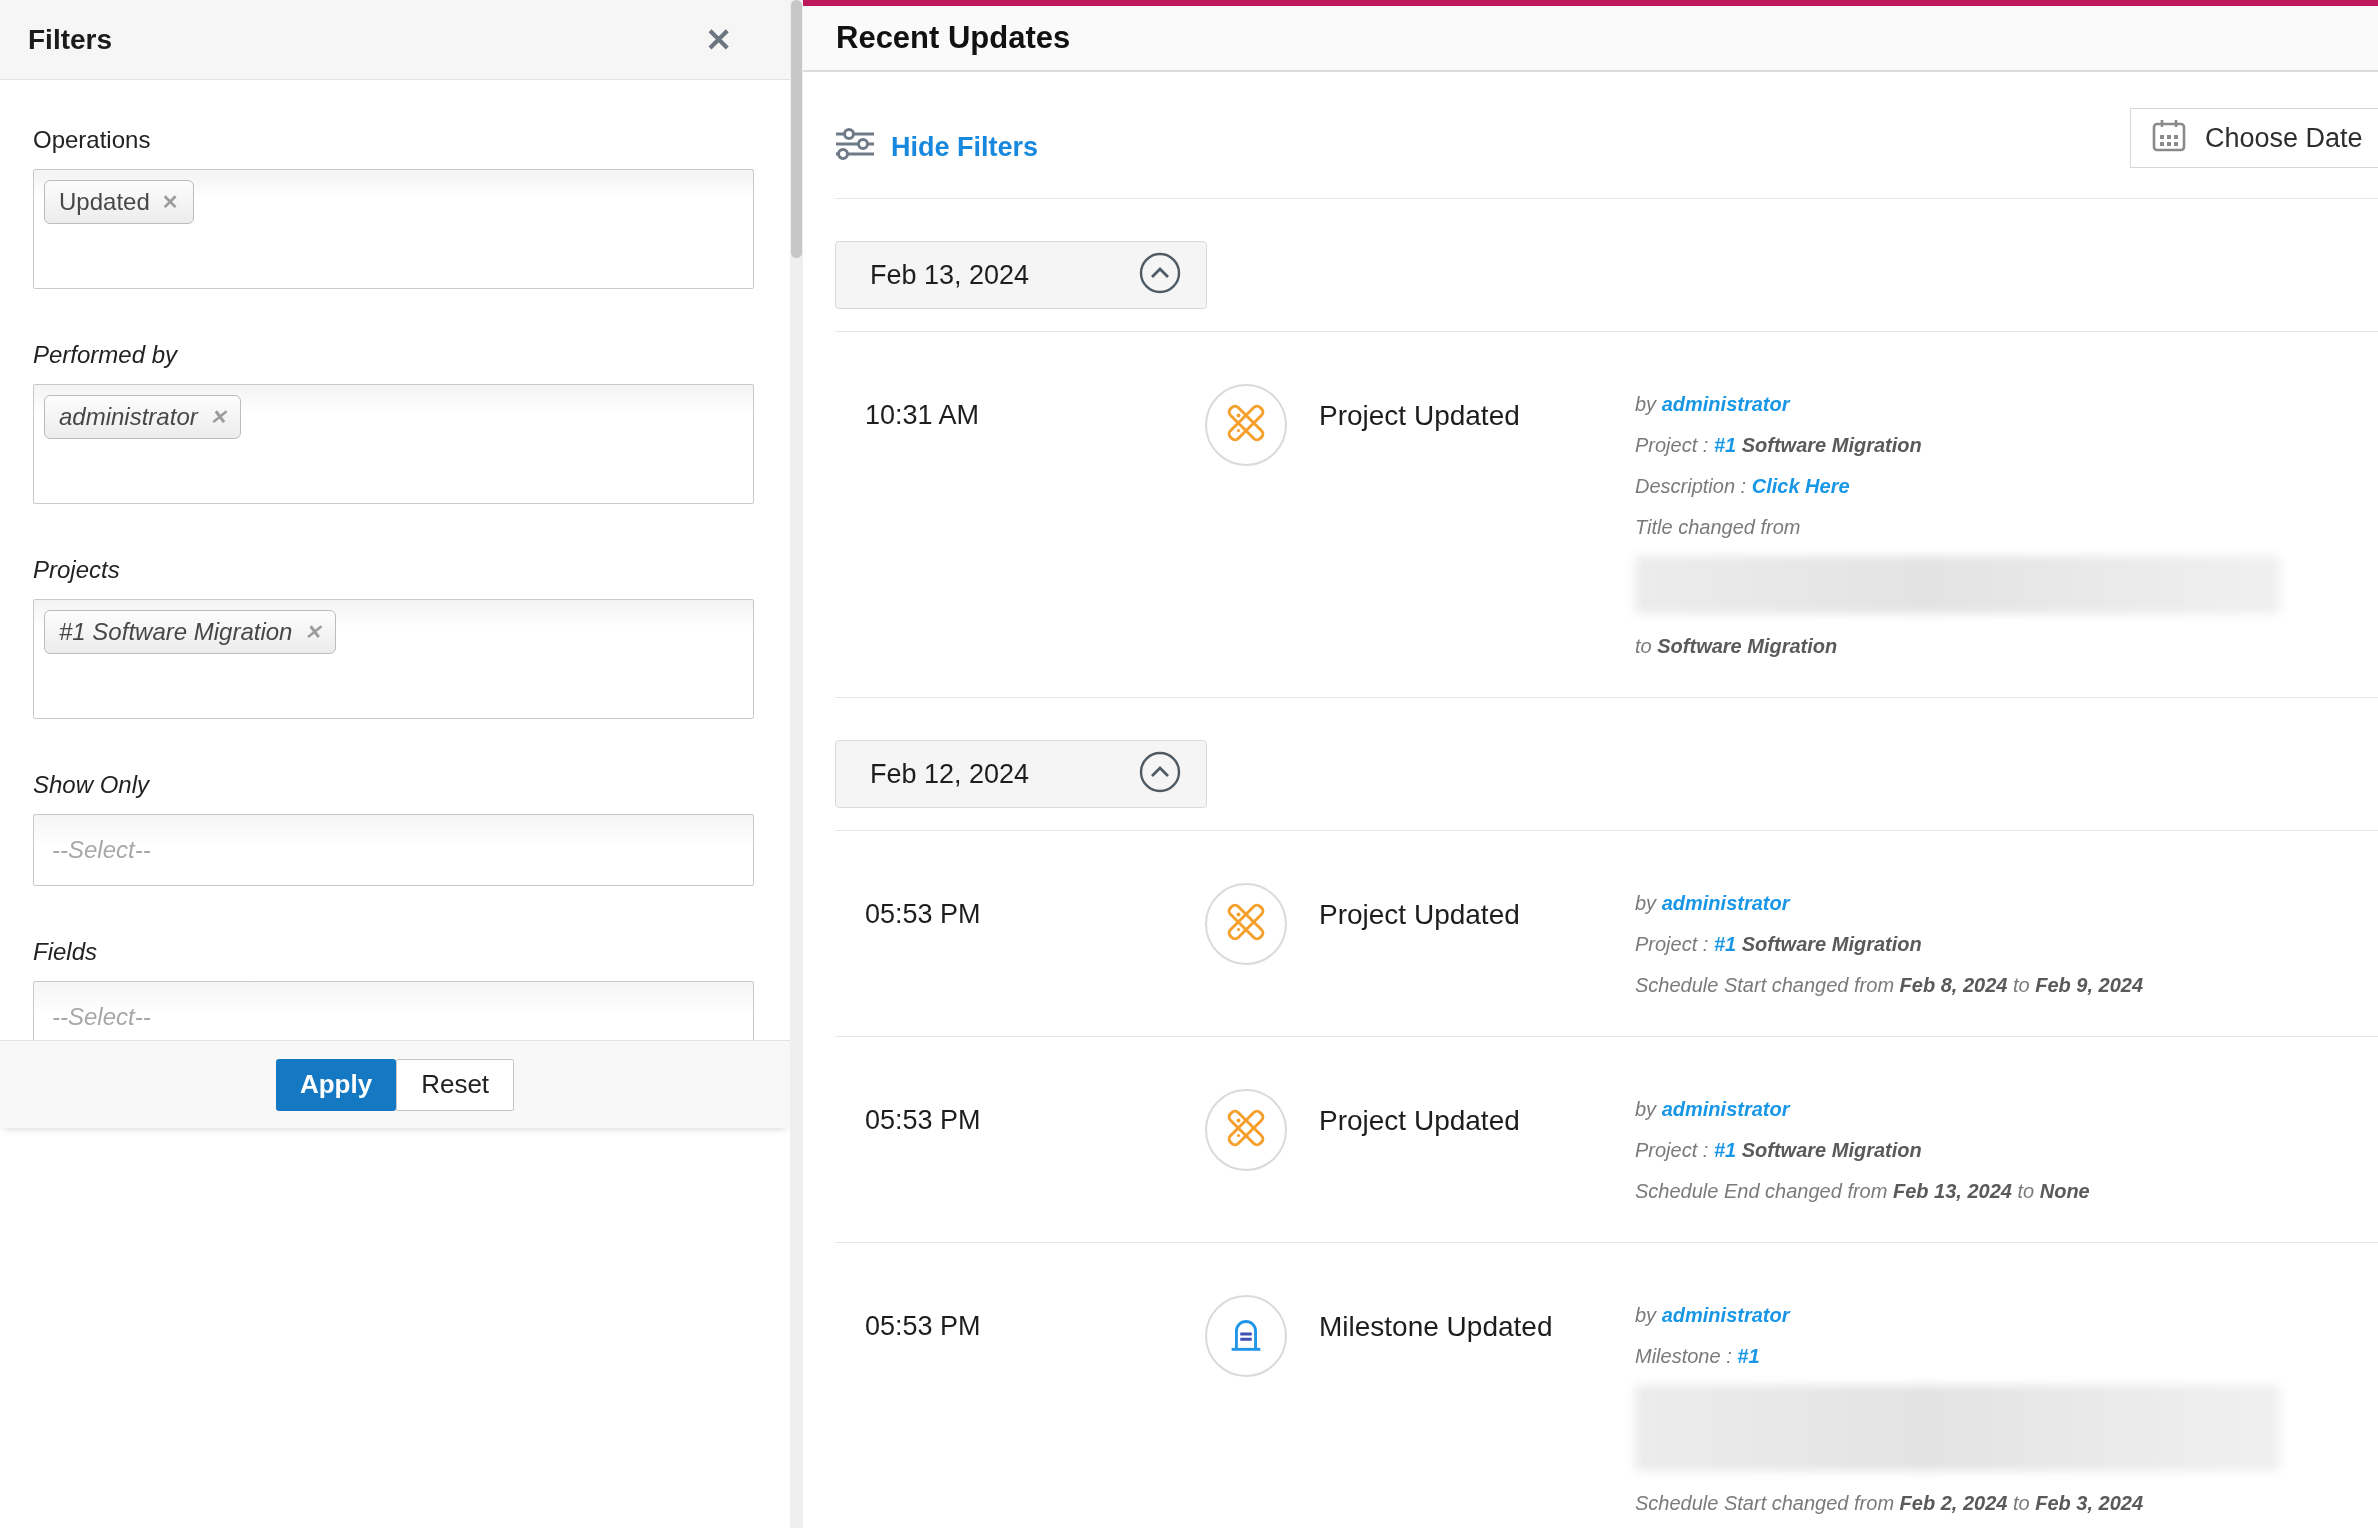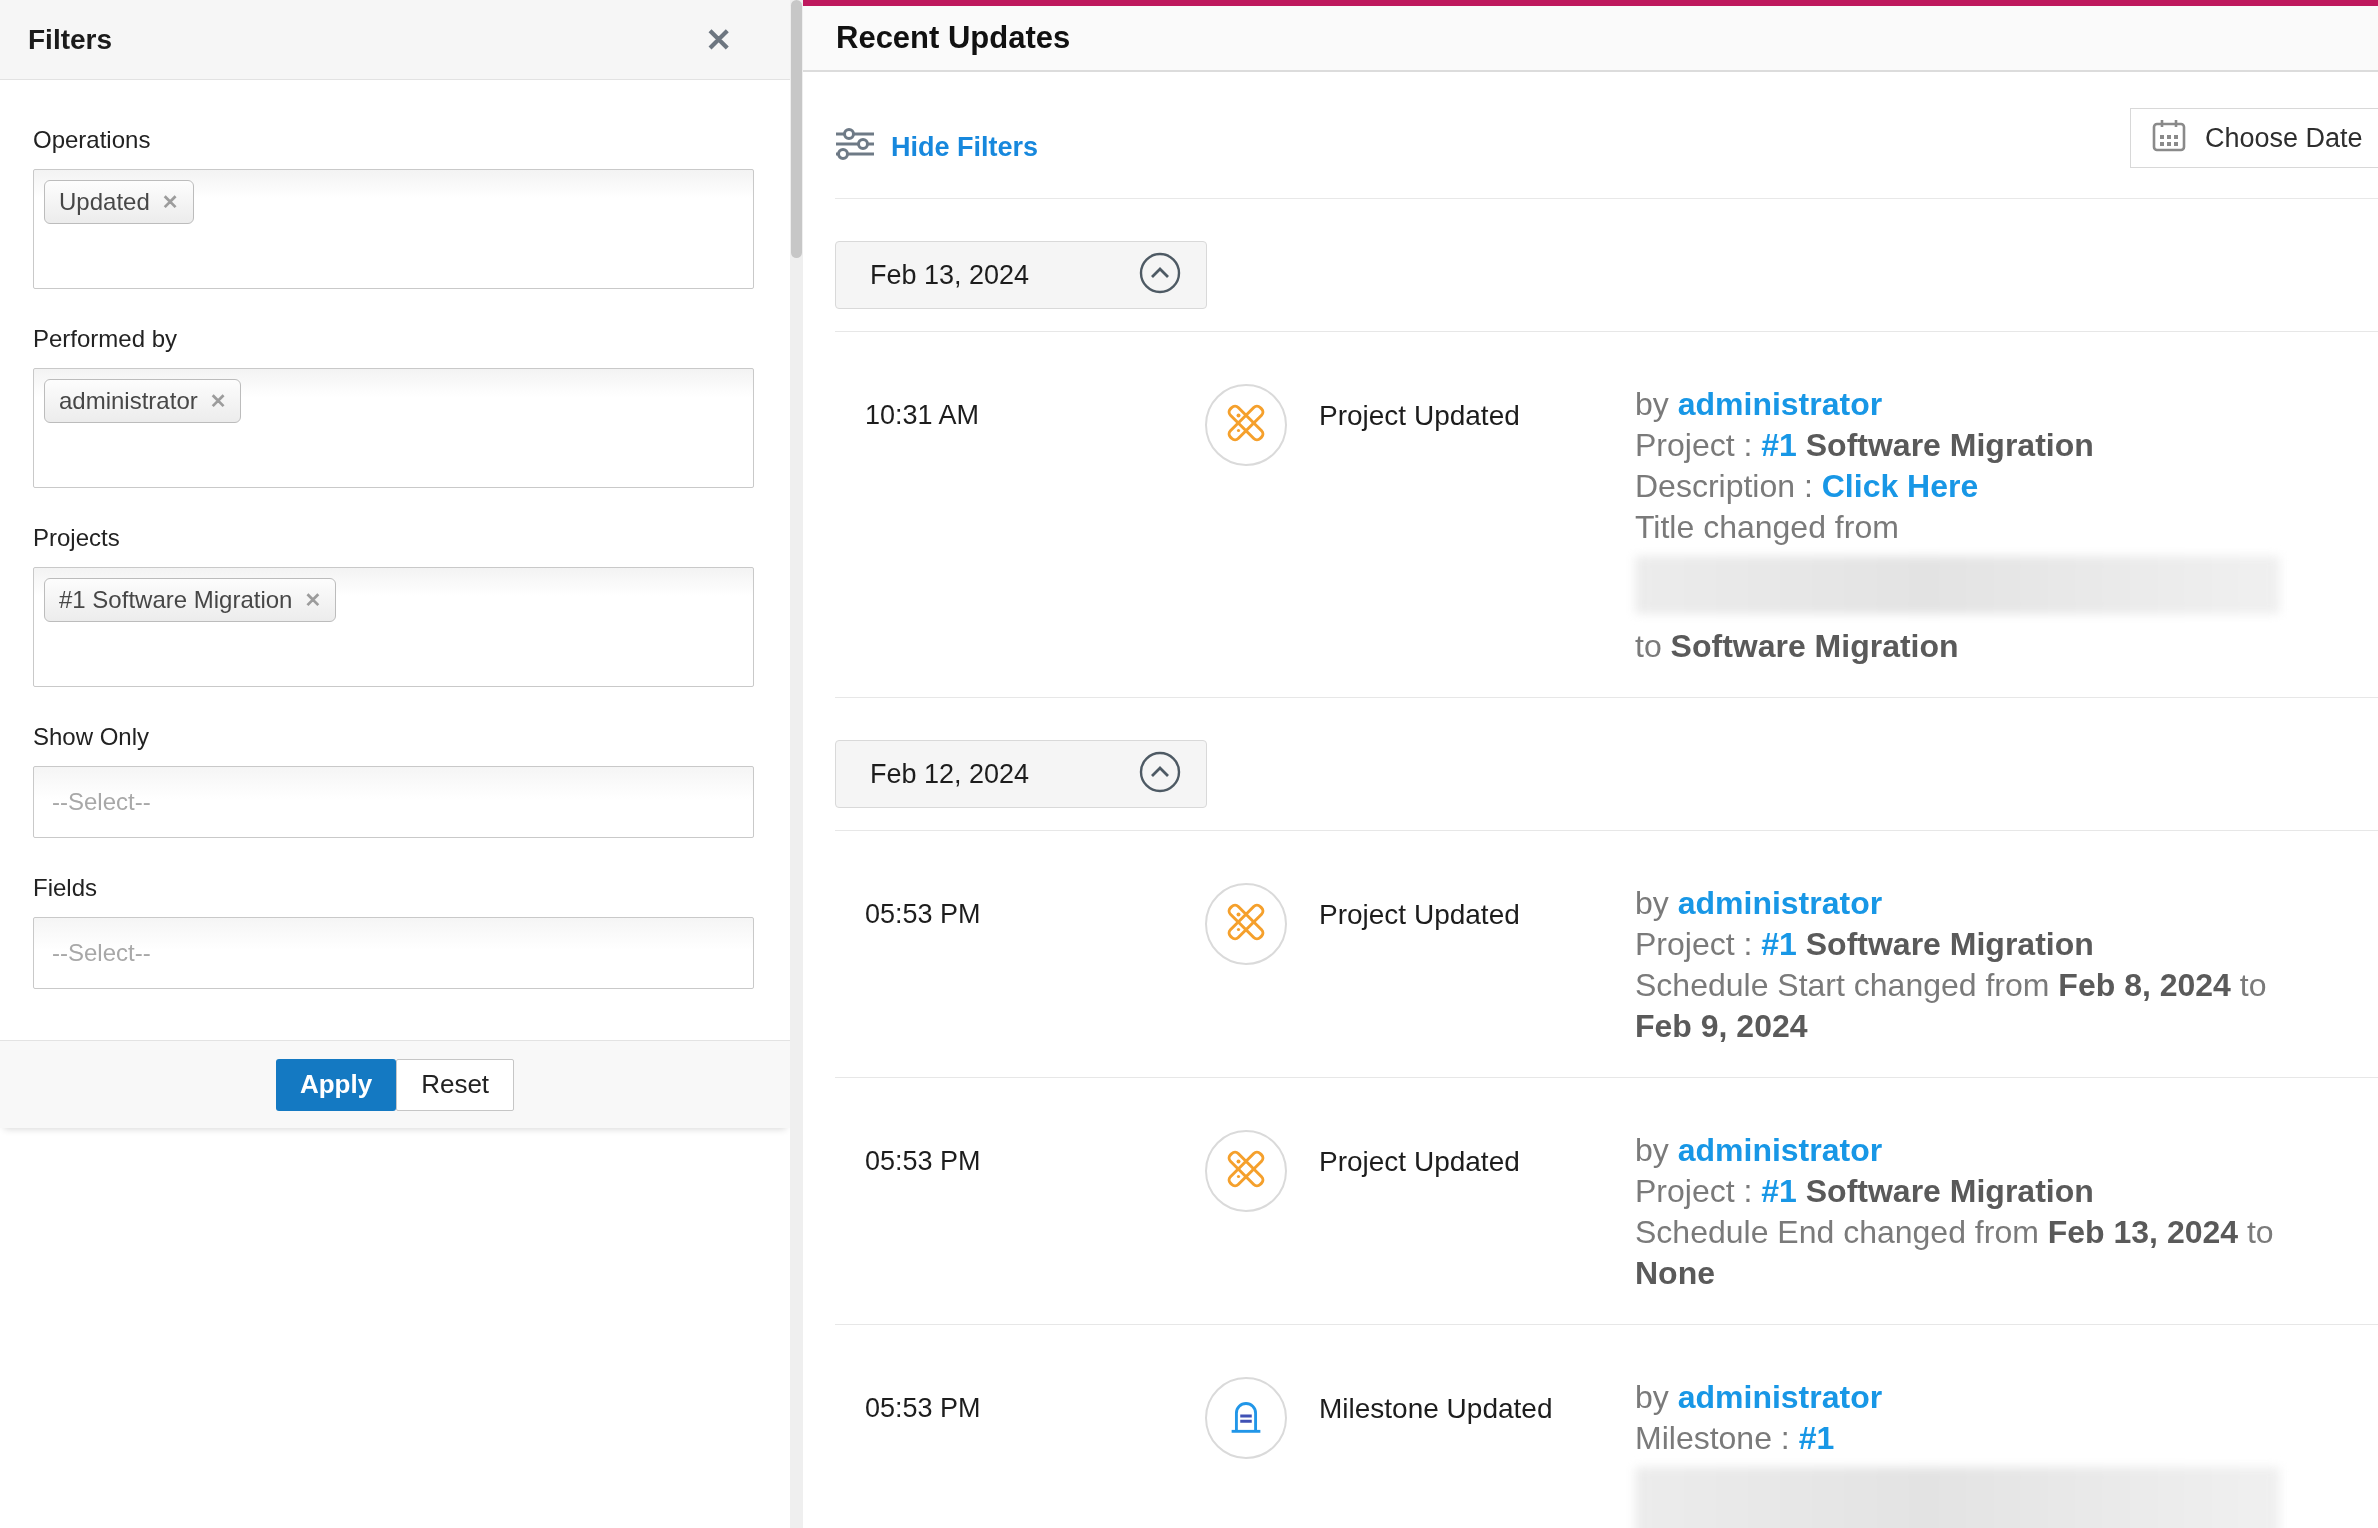--- a/index.html
+++ b/index.html
@@ -6,21 +6,21 @@
   body { font-family:"Liberation Sans", sans-serif; background:#fff; }
   .page { position:relative; width:2378px; height:1528px; background:#be185d; overflow:hidden; }
 
   
   .filters-panel { position:absolute; left:0; top:0; width:790px; height:1528px; background:#fff; }
   .filters-header { height:80px; background:#f6f6f6; border-bottom:1px solid #e2e2e2;
     display:flex; align-items:center; justify-content:space-between; padding:0 58px 0 28px; }
   .filters-title { font-size:28px; font-weight:bold; color:#1b1b1b; }
   .close-x { font-size:32px; color:#6d7680; font-weight:bold; cursor:pointer; line-height:1; }
   .filters-body { padding:46px 36px 0 33px; }
-  .fsection + .fsection { margin-top:36px; }
+  .fsection + .fsection { margin-top:52px;font-style:italic; }
   .flabel { font-size:24px; color:#222; margin-bottom:15px; }
   .chips-box { height:120px; border:1px solid #c9c9c9; border-radius:2px; padding:10px;
     background:linear-gradient(180deg,#f3f3f3,#ffffff 24%); }
   .chip { display:inline-flex; align-items:center; gap:12px; padding:7px 14px;
     border:1px solid #bcbcbc; border-radius:6px; font-size:24px; color:#474747;
     background:linear-gradient(180deg,#fdfdfd,#ececec); }
   .chip-x { color:#9c9c9c; font-size:20px; font-weight:bold; cursor:pointer; }
   .select-box { height:72px; border:1px solid #c9c9c9; border-radius:2px; display:flex; align-items:center;
     padding:2px 18px; font-size:24px; color:#a8a8a8; background:linear-gradient(180deg,#f5f5f5,#ffffff 46%); }
   .filters-footer { position:absolute; left:0; top:1040px; width:790px; height:88px; background:#f8f8f8;
@@ -60,21 +60,21 @@
   .group-date { font-size:27px; color:#1d1d1d; }
   .rule { border-top:1px solid #e7e7e7; }
   .rule-after-group { margin-top:22px; }
 
   .entry { display:flex; align-items:flex-start; padding:52px 0 30px; }
   .col-time { width:370px; padding-left:30px; padding-top:16px; font-size:27px; color:#1d1d1d; }
   .col-icon { width:84px; }
   .icon-circle { width:82px; height:82px; border:2px solid #dadada; border-radius:50%;
     display:flex; align-items:center; justify-content:center; background:#fff; }
   .col-event { width:346px; padding-left:30px; padding-top:16px; font-size:28px; color:#1d1d1d; }
-  .col-details { width:645px; font-size:32px; color:#7a7a7a; }
+  .col-details { width:645px; font-size:20px; color:#7a7a7a;font-style:italic; }
   .dline { line-height:41px; }
   .seg-muted { color:#7a7a7a; }
   .seg-link { color:#1897e6; font-weight:bold; cursor:pointer; }
   .seg-strong { color:#5a5a5a; font-weight:bold; }
   .redacted { width:100%; border-radius:3px; margin:8px 0 12px;
     background:linear-gradient(90deg,#ececec,#e3e3e3 45%,#f0f0f0); filter:blur(5px); }
 </style>
 </head>
 <body>
 

